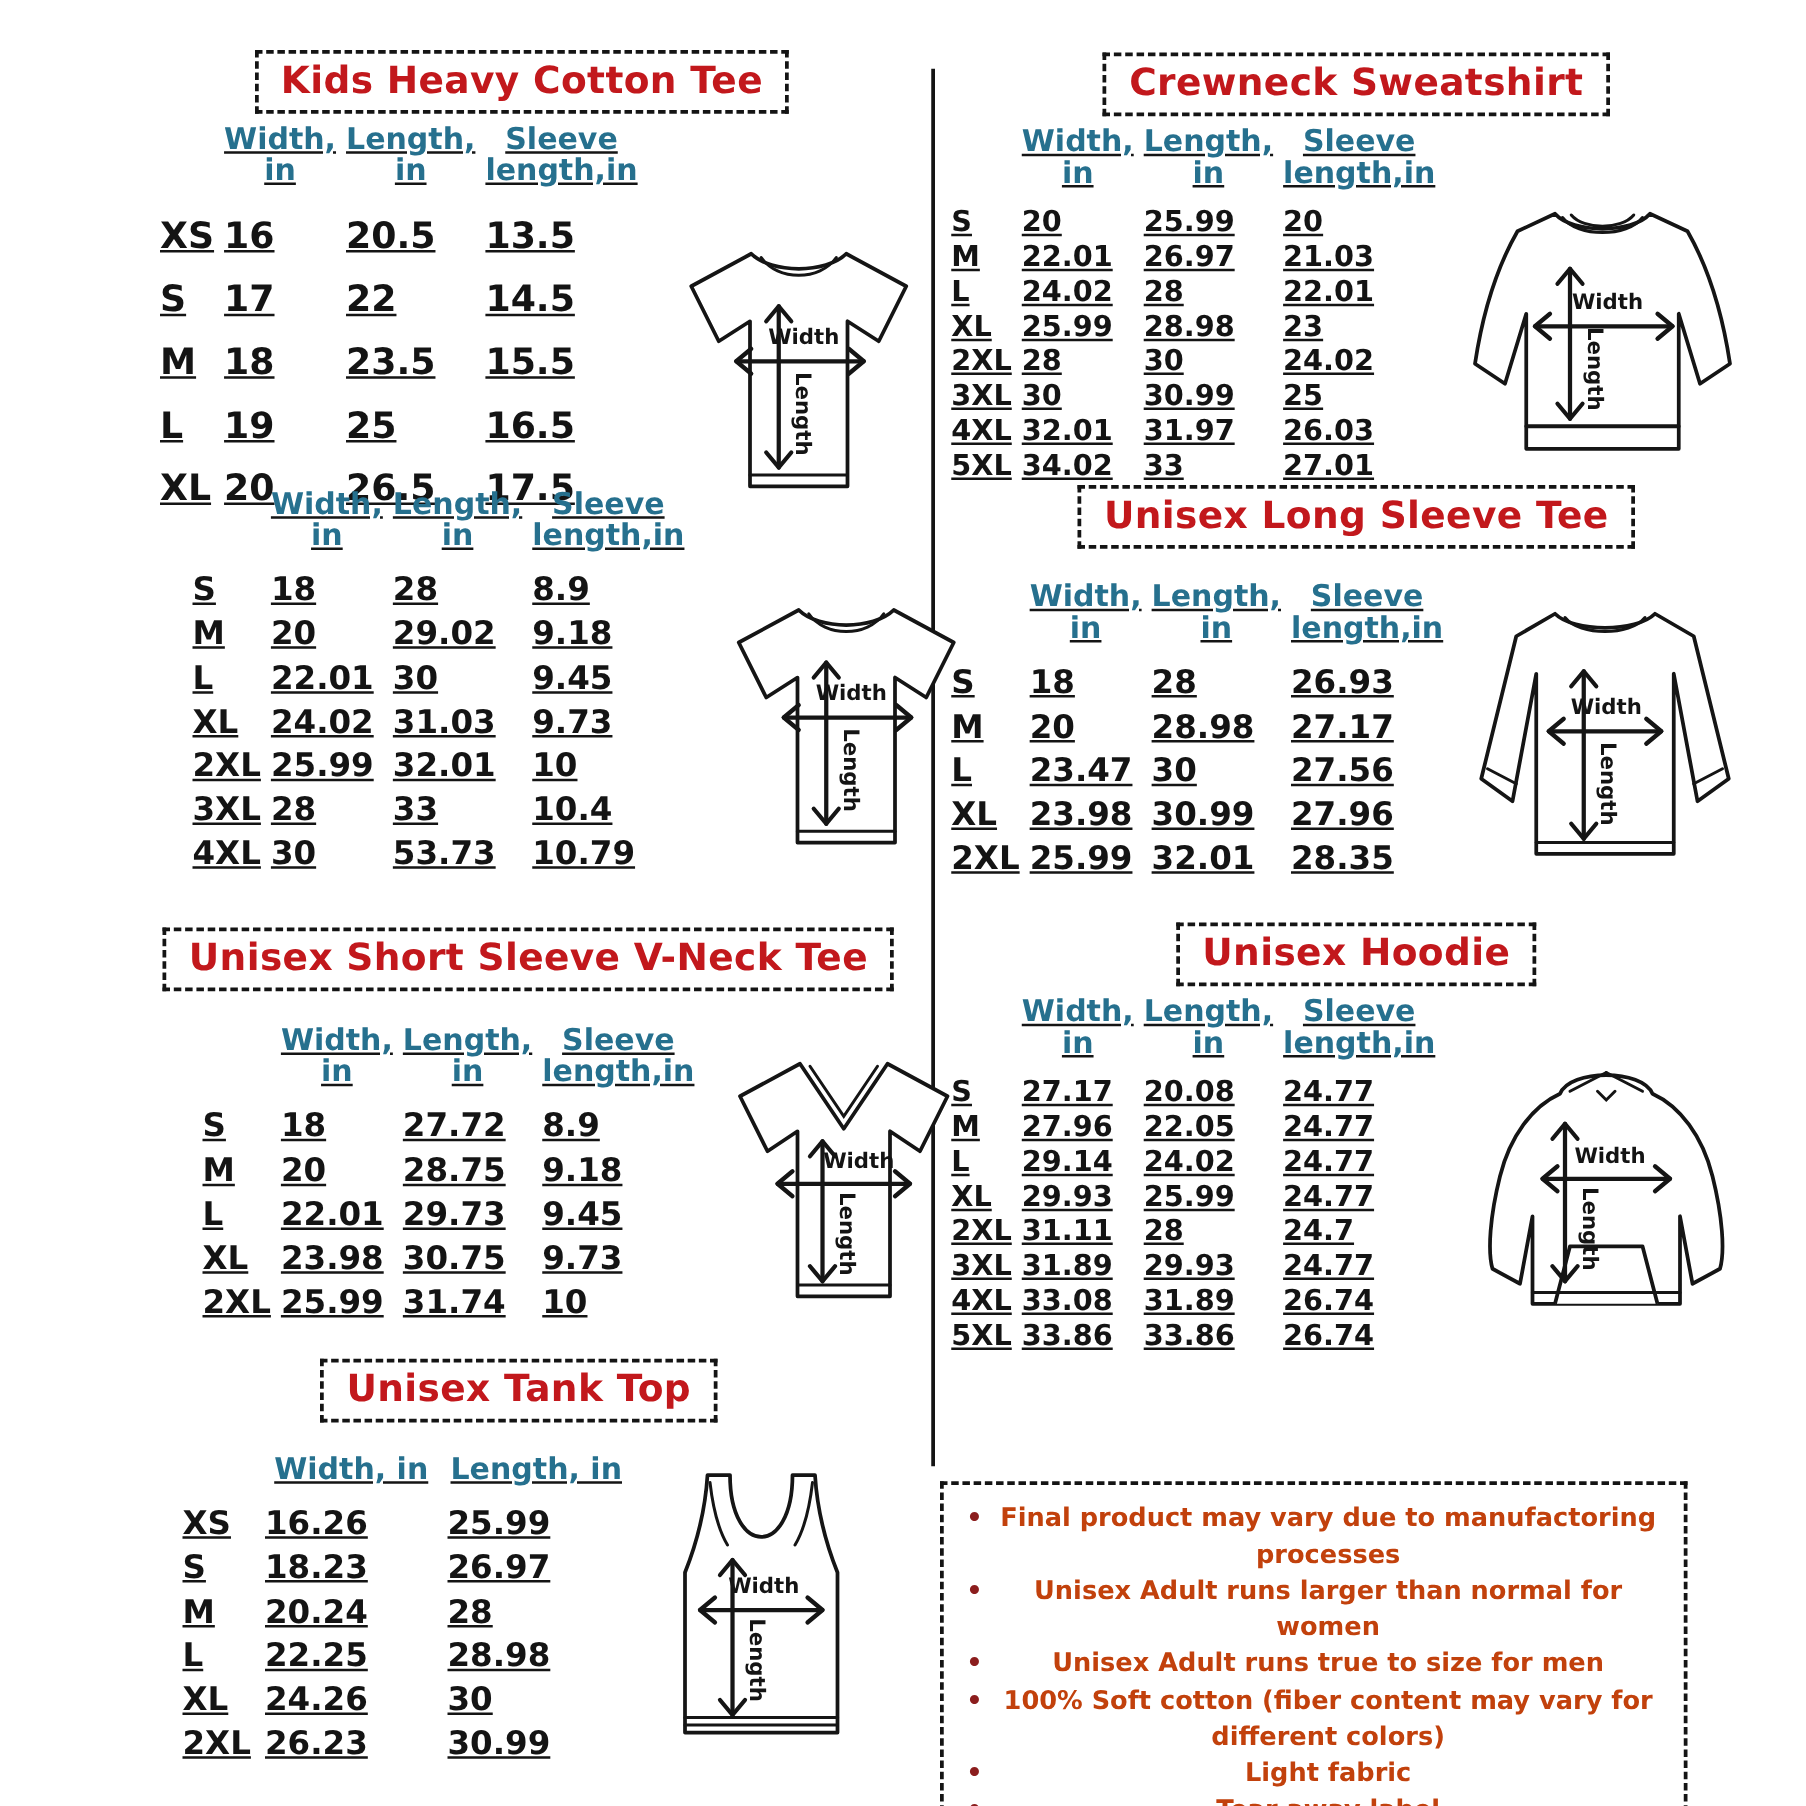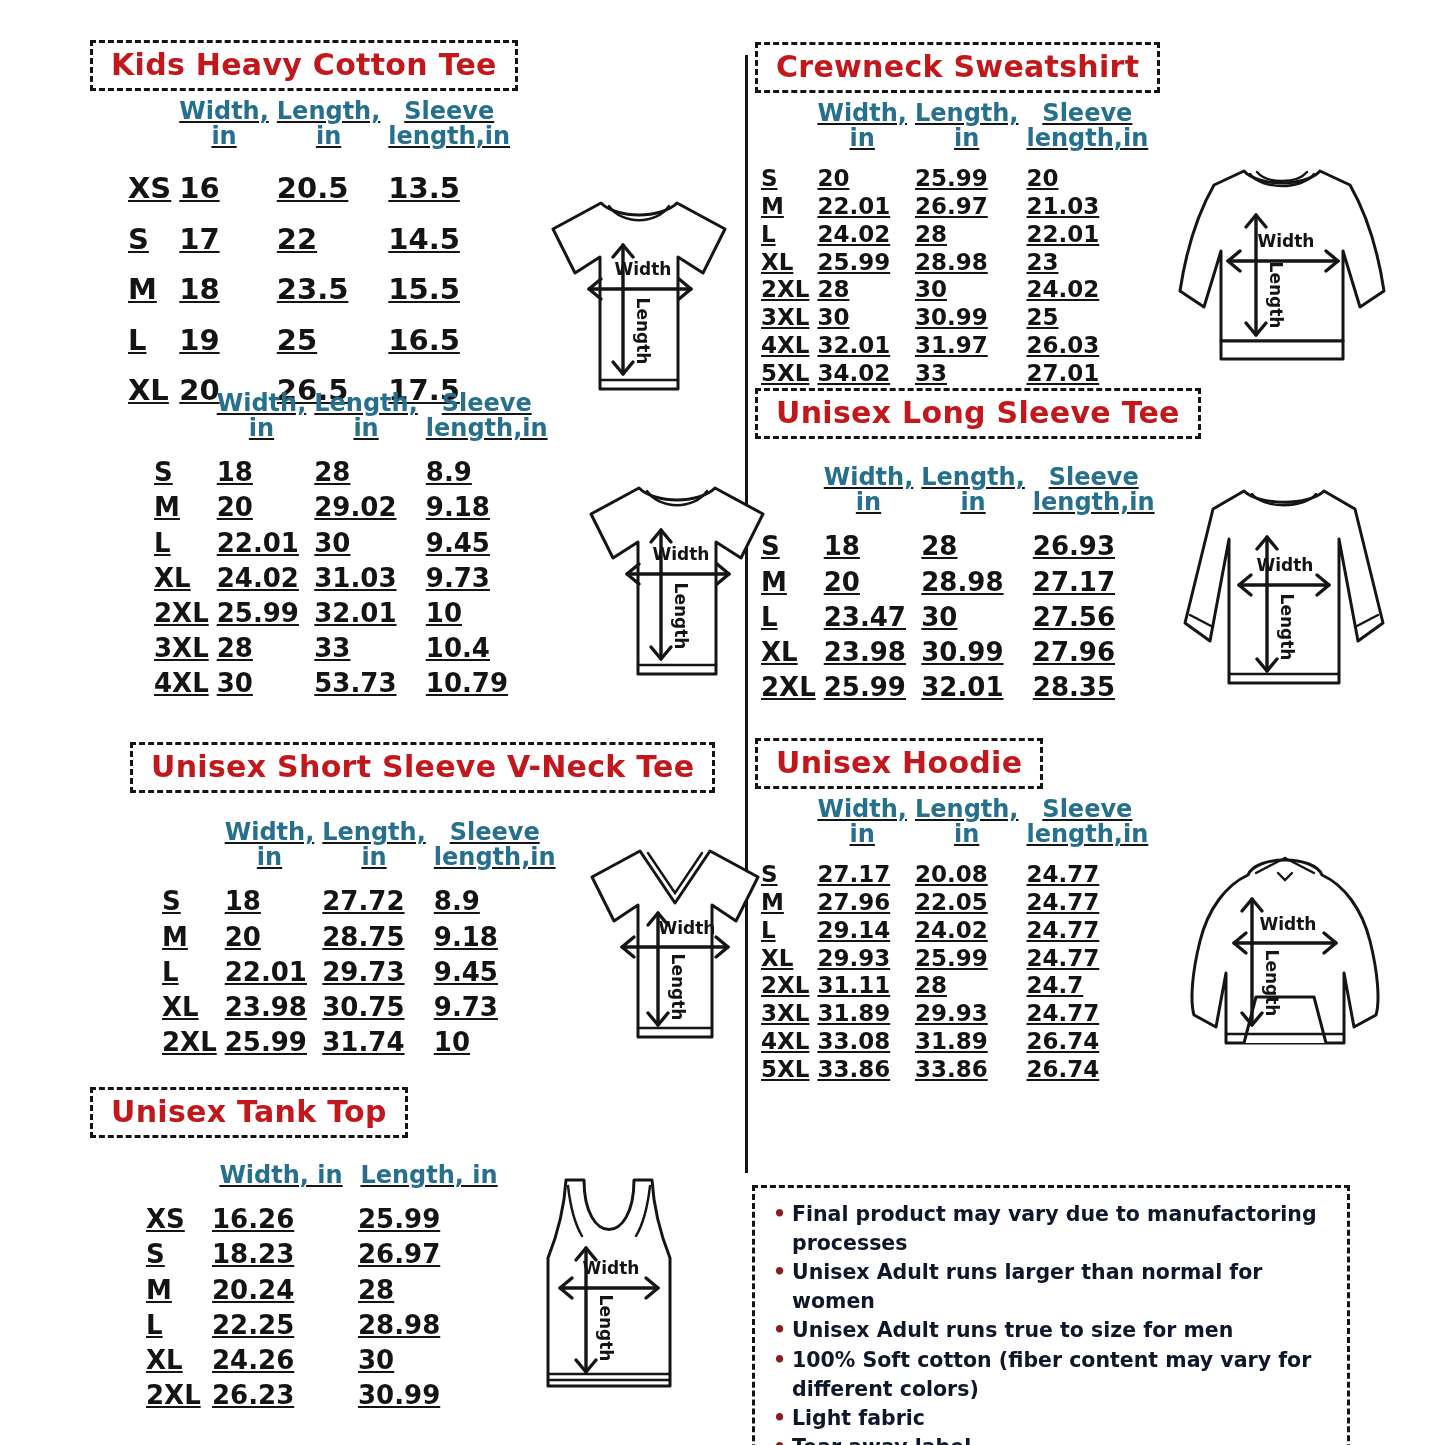--- a/index.html
+++ b/index.html
@@ -3,21 +3,21 @@
 <meta charset="utf-8">
 <style>
   html,body{margin:0;padding:0;}
   body{
     width:1445px;height:1445px;position:relative;background:#ffffff;
     font-family:"DejaVu Sans","Liberation Sans",sans-serif;
     font-weight:bold;color:#141414;overflow:hidden;
   }
   .divider{position:absolute;left:745px;top:55px;width:3px;height:1118px;background:#141414;}
   .sec{position:absolute;}
-  .sec-head{}
+  .sec-head{text-align:center;}
   .tbox{
     display:inline-block;border:3px dashed #141414;padding:4px 18px 6px;
     color:#c2181c;font-size:30px;letter-spacing:.3px;white-space:nowrap;
   }
   .tbox.small{font-size:23px;}
   .sec-body{display:flex;align-items:flex-end;margin-top:8px;text-decoration:underline;}
   table.size-table{border-collapse:collapse;table-layout:fixed;}
   .size-table th{
     color:#26708e;font-size:24px;text-align:center;vertical-align:bottom;
     white-space:pre-line;line-height:1.05;padding:0 4px 14px;font-weight:bold;
@@ -52,21 +52,21 @@
   #sec-tk{left:90px;top:1087px;width:650px;}
   #sec-tk .size-table{margin-left:52px;}
   #sec-tk .garment-svg{margin-top:22px;margin-right:26px;}
   .notes{
     position:absolute;left:752px;top:1185px;width:598px;box-sizing:border-box;
     border:3px dashed #141414;padding:12px 14px 12px 16px;
   }
   .notes ul{margin:0;padding:0;}
   .notes li{
     list-style:none;position:relative;padding-left:21px;
-    font-size:20.5px;line-height:1.42;color:#0f172a;font-weight:bold;
+    font-size:20.5px;line-height:1.42;color:#c2410c;font-weight:bold;text-align:center;
   }
   .notes li::before{content:"\2022";position:absolute;left:2px;top:0;color:#8b1d1d;}
 </style>
 </head>
 <body>
 
 <div class="divider"></div>
 
 <section class="sec" id="sec-kids">
   <div class="sec-head">

